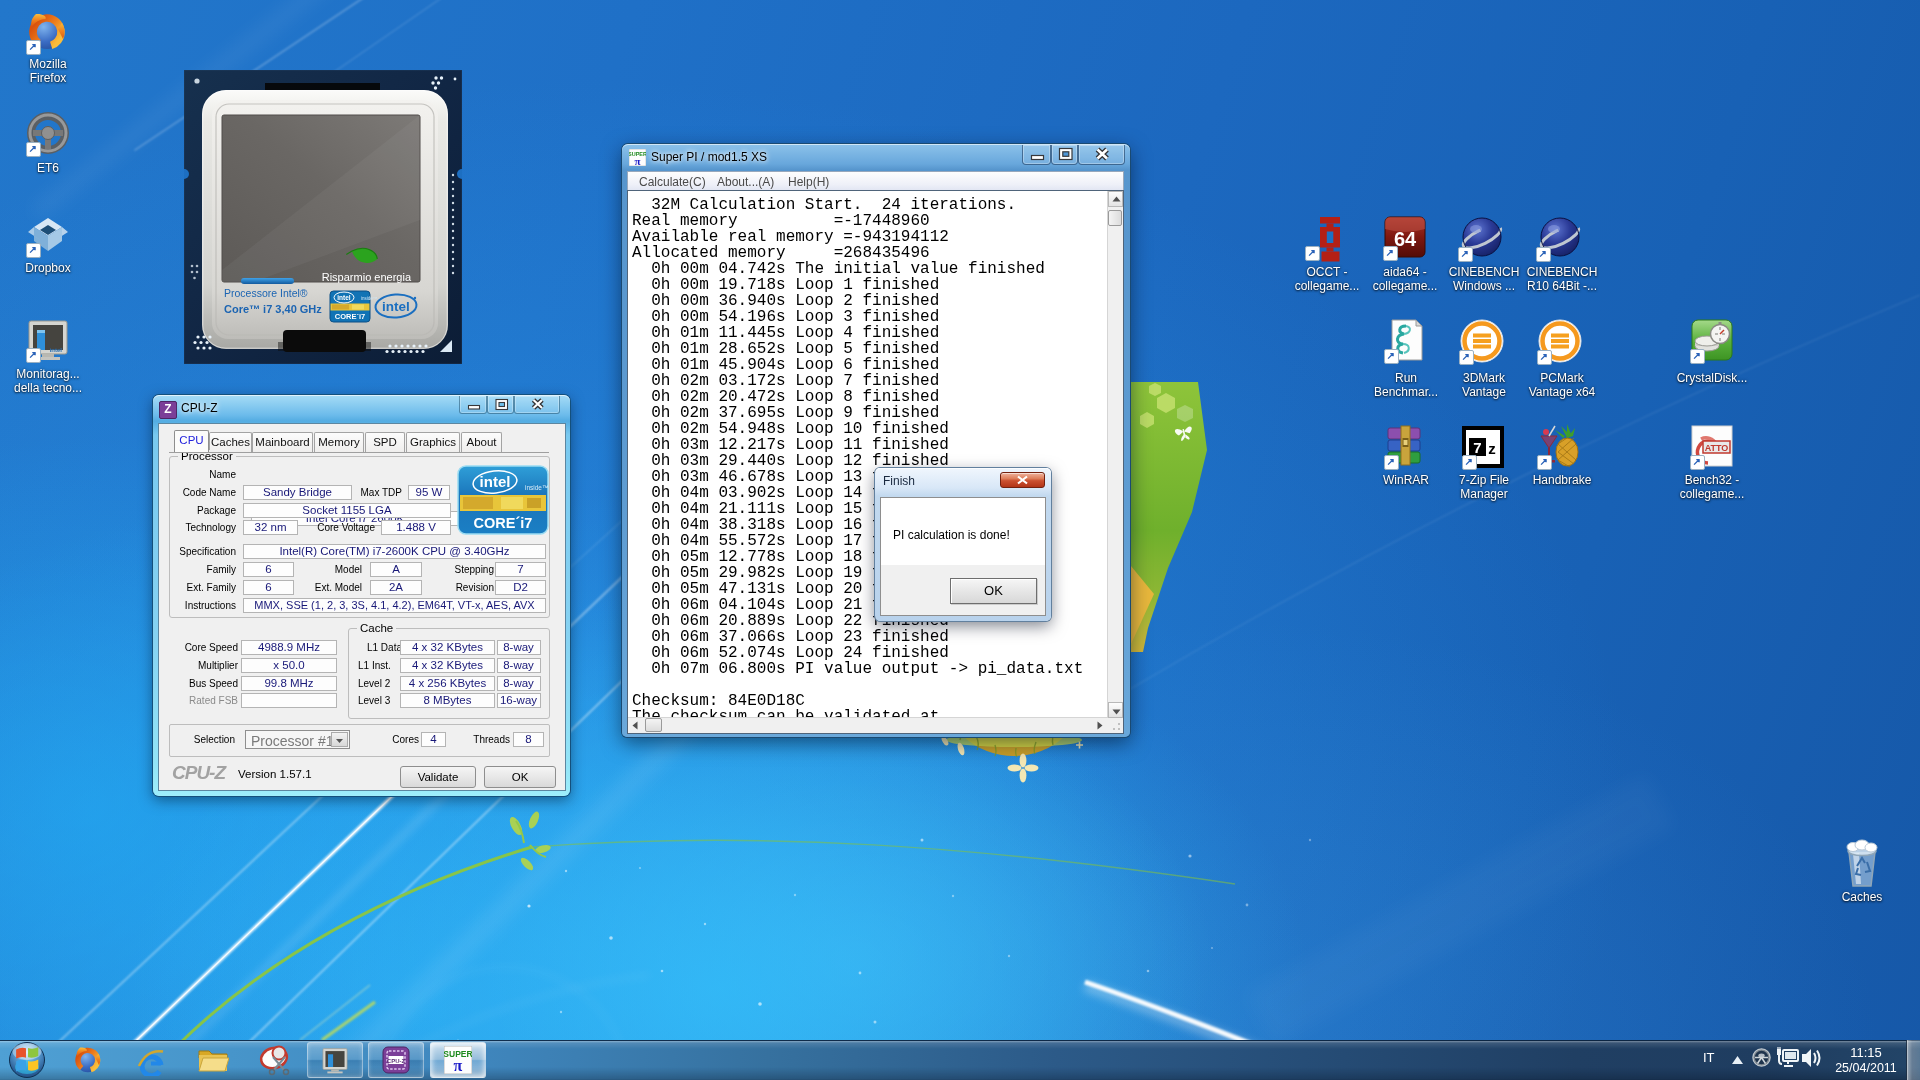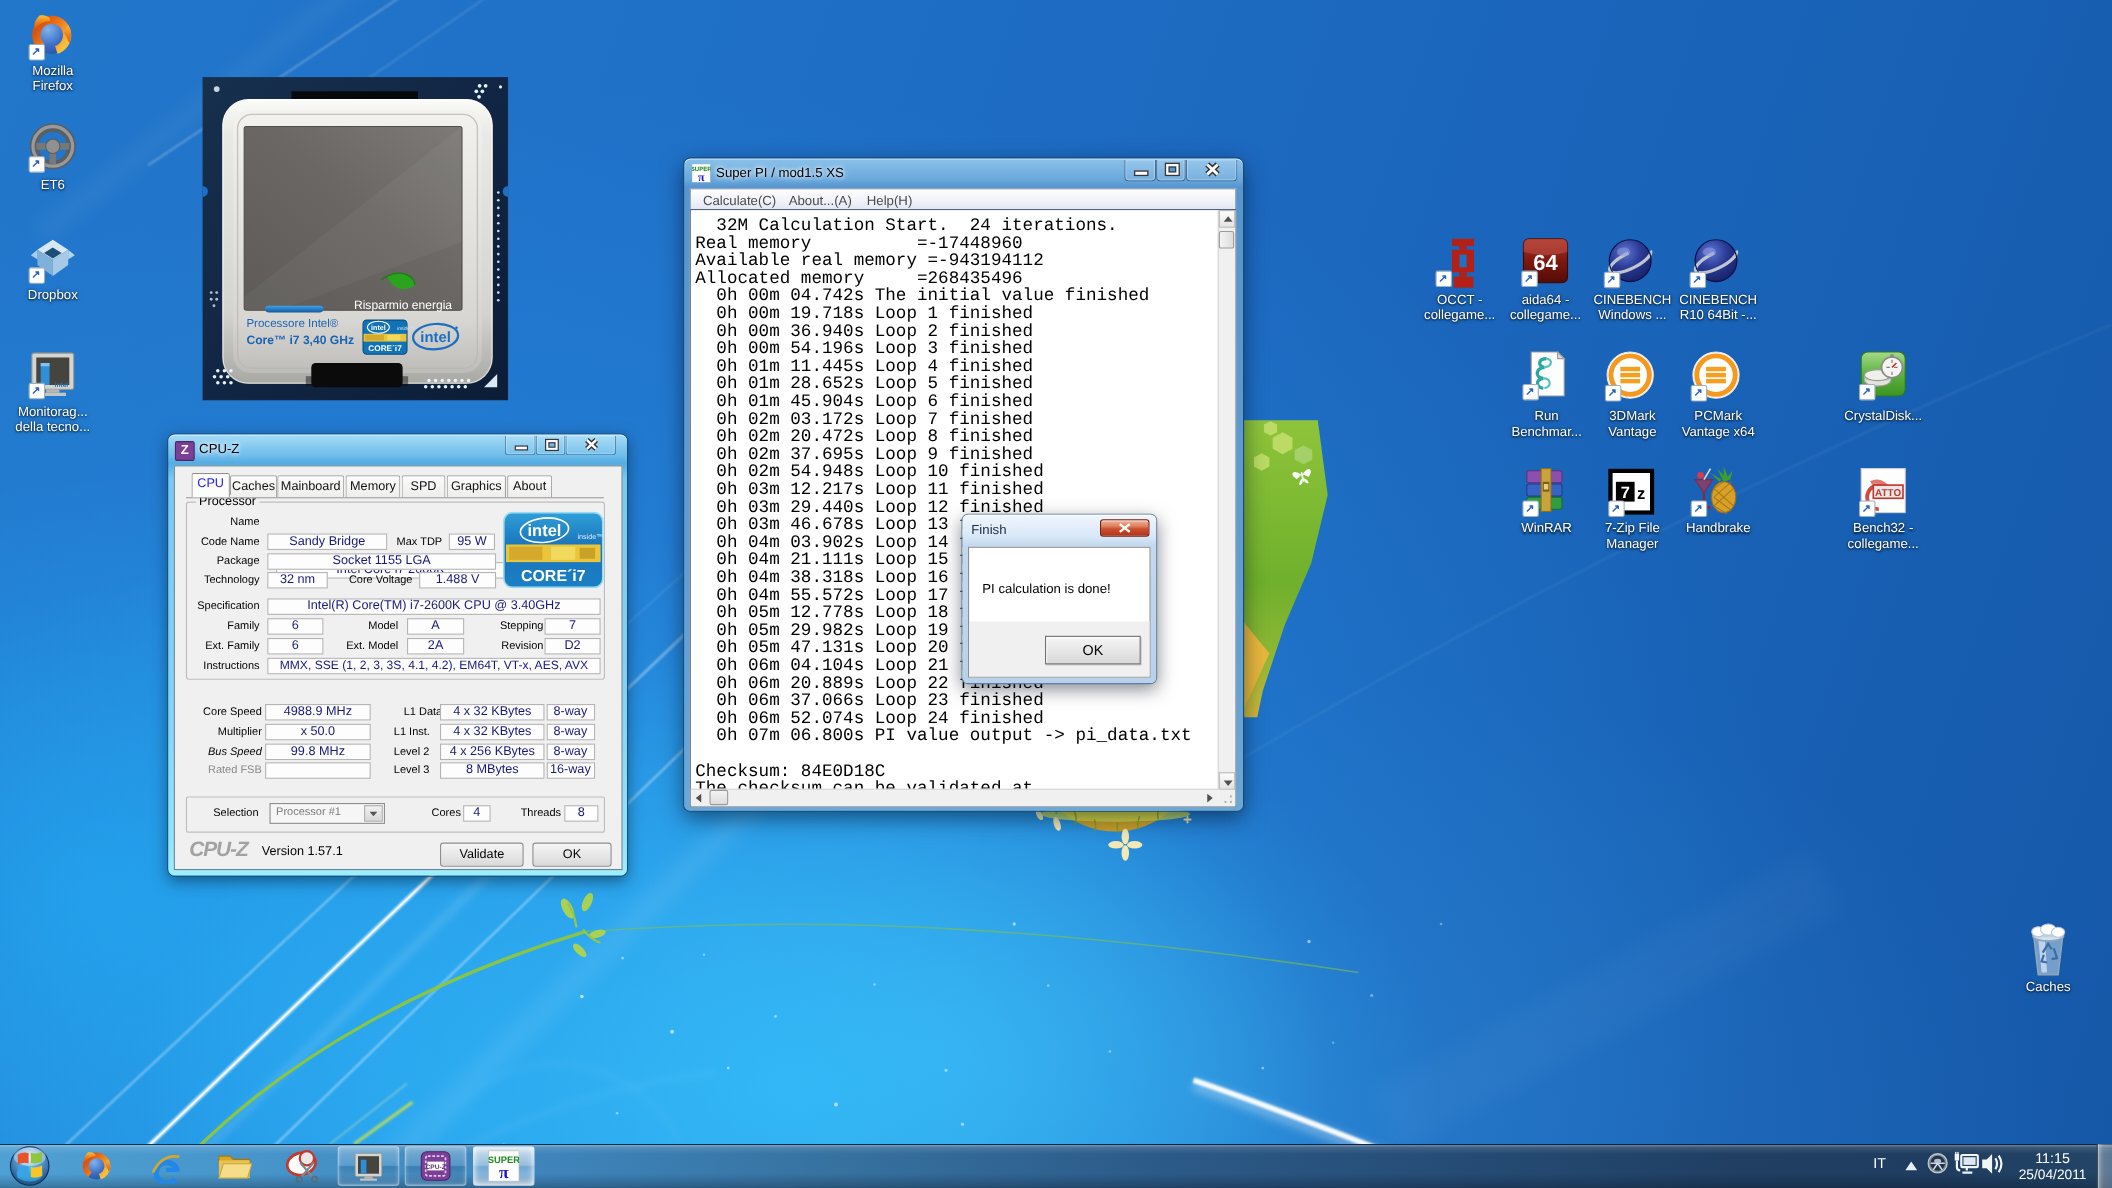--- a/index.html
+++ b/index.html
@@ -384,42 +384,45 @@
         <ellipse cx="38" cy="17" rx="22" ry="11" fill="none" stroke="#fff" stroke-width="1.5" transform="rotate(-6 38 17)"></ellipse>
         <text x="38" y="22" font-size="15" fill="#fff" text-anchor="middle" font-family="Liberation Sans" font-weight="bold">intel</text>
         <text x="68" y="25" font-size="6.5" fill="#d8ecf8" font-family="Liberation Sans">inside™</text>
         <text x="46" y="63" font-size="14.5" fill="#fff" text-anchor="middle" font-family="Liberation Sans" font-weight="bold">CORE´i7</text>
       </svg>
 
       <div class="clab" style="left:14px;top:217px;width:65px;">Core Speed</div>
       <div class="cbox" style="left:82px;top:216px;width:94px;">4988.9 MHz</div>
       <div class="clab" style="left:14px;top:234.5px;width:65px;">Multiplier</div>
       <div class="cbox" style="left:82px;top:233.5px;width:94px;">x 50.0</div>
-      <div class="clab" style="left:14px;top:252.5px;width:65px;font-style:italic;">Bus Speed</div>
+      <div class="clab" style="left:14px;top:252.5px;width:65px;">Bus Speed</div>
       <div class="cbox" style="left:82px;top:251.5px;width:94px;">99.8 MHz</div>
       <div class="clab" style="left:14px;top:270px;width:65px;color:#8a8a8a;">Rated FSB</div>
       <div class="cbox" style="left:82px;top:269px;width:94px;"></div>
 
+      <div class="grp" style="left:189px;top:204px;width:200px;height:89px;">
+          <span>Cache</span>
+        </div>
       <div class="clab" style="left:199px;top:217px;width:44px;text-align:right;">L1 Data</div>
       <div class="cbox" style="left:241px;top:216px;width:93px;">4 x 32 KBytes</div>
       <div class="cbox" style="left:337.5px;top:216px;width:42px;">8-way</div>
       <div class="clab" style="left:199px;top:234.5px;width:44px;text-align:left;">L1 Inst.</div>
       <div class="cbox" style="left:241px;top:233.5px;width:93px;">4 x 32 KBytes</div>
       <div class="cbox" style="left:337.5px;top:233.5px;width:42px;">8-way</div>
       <div class="clab" style="left:199px;top:252.5px;width:44px;text-align:left;">Level 2</div>
       <div class="cbox" style="left:241px;top:251.5px;width:93px;">4 x 256 KBytes</div>
       <div class="cbox" style="left:337.5px;top:251.5px;width:42px;">8-way</div>
       <div class="clab" style="left:199px;top:270px;width:44px;text-align:left;">Level 3</div>
       <div class="cbox" style="left:241px;top:269px;width:93px;">8 MBytes</div>
       <div class="cbox" style="left:337.5px;top:269px;width:42px;">16-way</div>
 
       <div class="grp" style="left:10px;top:300px;width:379px;height:31px;border-radius:2px;"></div>
       <div class="clab" style="left:20px;top:309px;width:56px;">Selection</div>
       <div class="abs" style="left:86px;top:306px;width:103px;height:17px;background:#f6f6f6;border:1px solid #8e8e8e;">
-        <div style="font-size:10px;color:#7a7a7a;padding:2px 0 0 5px;">Processor #1</div>
+        <div style="font-size:14px;color:#7a7a7a;padding:2px 0 0 5px;">Processor #1</div>
         <div class="abs" style="right:1px;top:1px;width:15px;height:13px;background:linear-gradient(#f2f2f2,#d8d8d8);border:1px solid #aaa;">
           <svg width="15" height="13">
               <polygon points="4,5 11,5 7.5,9" fill="#555"></polygon>
             </svg></div>
       </div>
       <div class="clab" style="left:196px;top:309px;width:64px;">Cores</div>
       <div class="cbox" style="left:262px;top:308px;width:23px;">4</div>
       <div class="clab" style="left:288px;top:309px;width:63px;">Threads</div>
       <div class="cbox" style="left:354px;top:308px;width:29px;">8</div>
 

